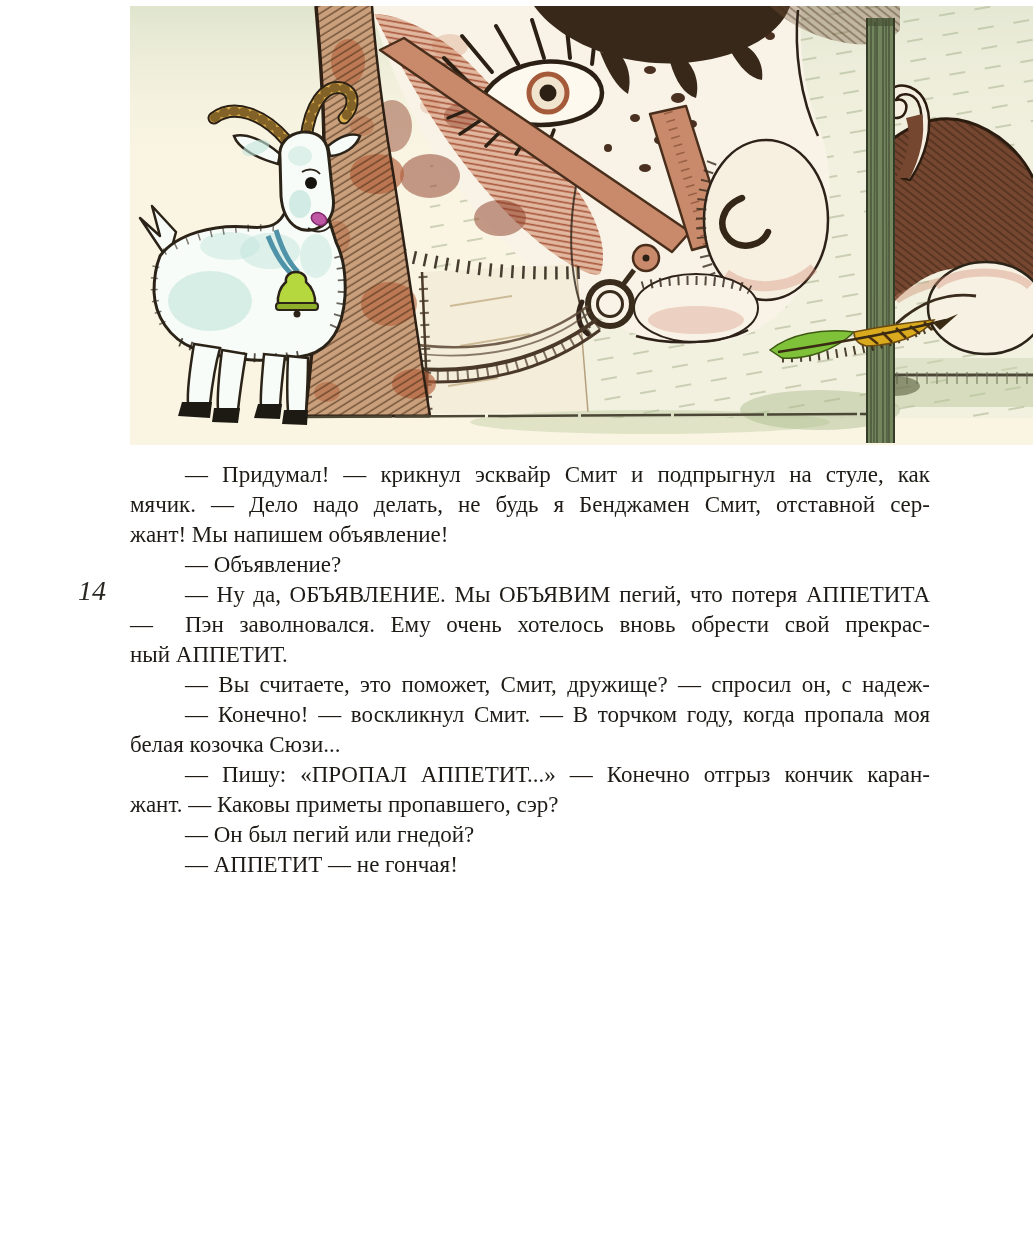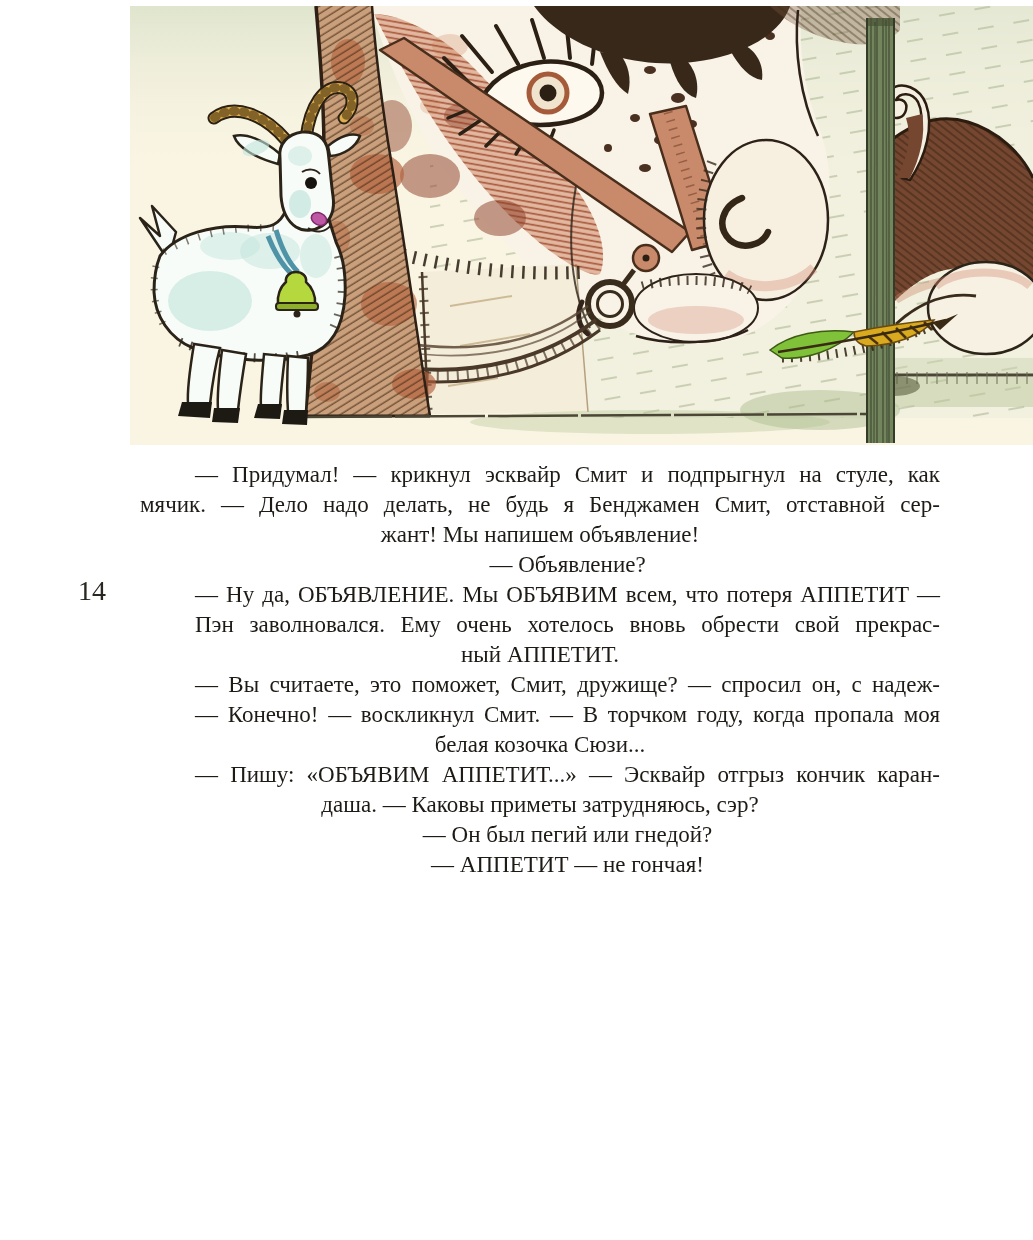--- a/index.html
+++ b/index.html
@@ -1,22 +1,22 @@
 <!DOCTYPE html>
 <html style="--ill-paper: #faf5e3; --ill-sky_tint: #dce3cb; --ill-trunk: #c99f7c; --ill-trunk_spot: #b4603a; --ill-horse_face: #f8f3e6; --ill-horse_hatch: #9c4228; --ill-strap: #c98a6b; --ill-forelock: #38281a; --ill-goat_body: #f8fcf8; --ill-goat_shade: #c2e4dc; --ill-horn: #dcae4e; --ill-bell: #b5d83e; --ill-collar: #4f93a8; --ill-nose: #bf58a4; --ill-dog: #754731; --ill-post: #73855c; --ill-feather_green: #7fc23a; --ill-feather_yellow: #d9a91e; --ill-ground: #4c4636; --ill-ground_wash: #b9c79c; --ill-outline: #2b2318;"><head>
 <meta charset="utf-8">
 <style>
   html,body{margin:0;padding:0;}
   body{width:1033px;height:1240px;background:#ffffff;position:relative;overflow:hidden;
        font-family:"Liberation Serif", serif;}
   .illus{position:absolute;left:130px;top:6px;width:903px;height:439px;overflow:hidden;}
-  .pageno{position:absolute;left:78px;top:575px;font-size:28px;color:#2a2722;}
-  .story{position:absolute;left:140px;top:460px;width:800px;font-size:23px;line-height:30px;
+  .pageno{position:absolute;left:78px;top:575px;font-style:italic;font-size:28px;color:#2a2722;}
+  .story{position:absolute;left:130px;top:460px;width:800px;font-size:23px;line-height:30px;
          color:#1e1b16;}
-  .line{height:30px;text-align:center;}
+  .line{height:30px;text-align:left;}
   .j{text-align:justify;text-align-last:justify;text-justify:inter-word;}
   .ind{text-indent:55px;}
   
   .c-paper{fill:var(--ill-paper,#faf5e3);}
   .c-trunk{fill:var(--ill-trunk,#c99f7c);}
   .c-strap{fill:var(--ill-strap,#c98a6b);stroke:#4a2e1c;stroke-width:2.5;stroke-linejoin:round;}
   .c-goat{fill:var(--ill-goat_body,#f8fcf8);stroke:var(--ill-outline,#2b2318);}
   .c-bell{fill:var(--ill-bell,#b5d83e);}
   .c-nose{fill:var(--ill-nose,#bf58a4);}
   .c-dog{fill:var(--ill-dog,#754731);}
@@ -285,23 +285,23 @@
 </svg>
 </div>
 
 <div class="pageno">14</div>
 
 <div class="story">
   <div class="line ind j">— Придумал! — крикнул эсквайр Смит и подпрыгнул на стуле, как</div>
   <div class="line j">мячик. — Дело надо делать, не будь я Бенджамен Смит, отставной сер-</div>
   <div class="line">жант! Мы напишем объявление!</div>
   <div class="line ind">— Объявление?</div>
-  <div class="line ind j">— Ну да, ОБЪЯВЛЕНИЕ. Мы ОБЪЯВИМ всем, что потеря АППЕТИТ —</div>
+  <div class="line ind j">— Ну да, ОБЪЯВЛЕНИЕ. Мы ОБЪЯВИМ пегий, что потеря АППЕТИТА —</div>
   <div class="line ind j">Пэн заволновался. Ему очень хотелось вновь обрести свой прекрас-</div>
   <div class="line">ный АППЕТИТ.</div>
   <div class="line ind j">— Вы считаете, это поможет, Смит, дружище? — спросил он, с надеж-</div>
   <div class="line ind j">— Конечно! — воскликнул Смит. — В торчком году, когда пропала моя</div>
   <div class="line">белая козочка Сюзи...</div>
-  <div class="line ind j">— Пишу: «ОБЪЯВИМ АППЕТИТ...» — Эсквайр отгрыз кончик каран-</div>
-  <div class="line">даша. — Каковы приметы затрудняюсь, сэр?</div>
+  <div class="line ind j">— Пишу: «ПРОПАЛ АППЕТИТ...» — Конечно отгрыз кончик каран-</div>
+  <div class="line">жант. — Каковы приметы пропавшего, сэр?</div>
   <div class="line ind">— Он был пегий или гнедой?</div>
   <div class="line ind">— АППЕТИТ — не гончая!</div>
 </div>
 
 </body></html>

